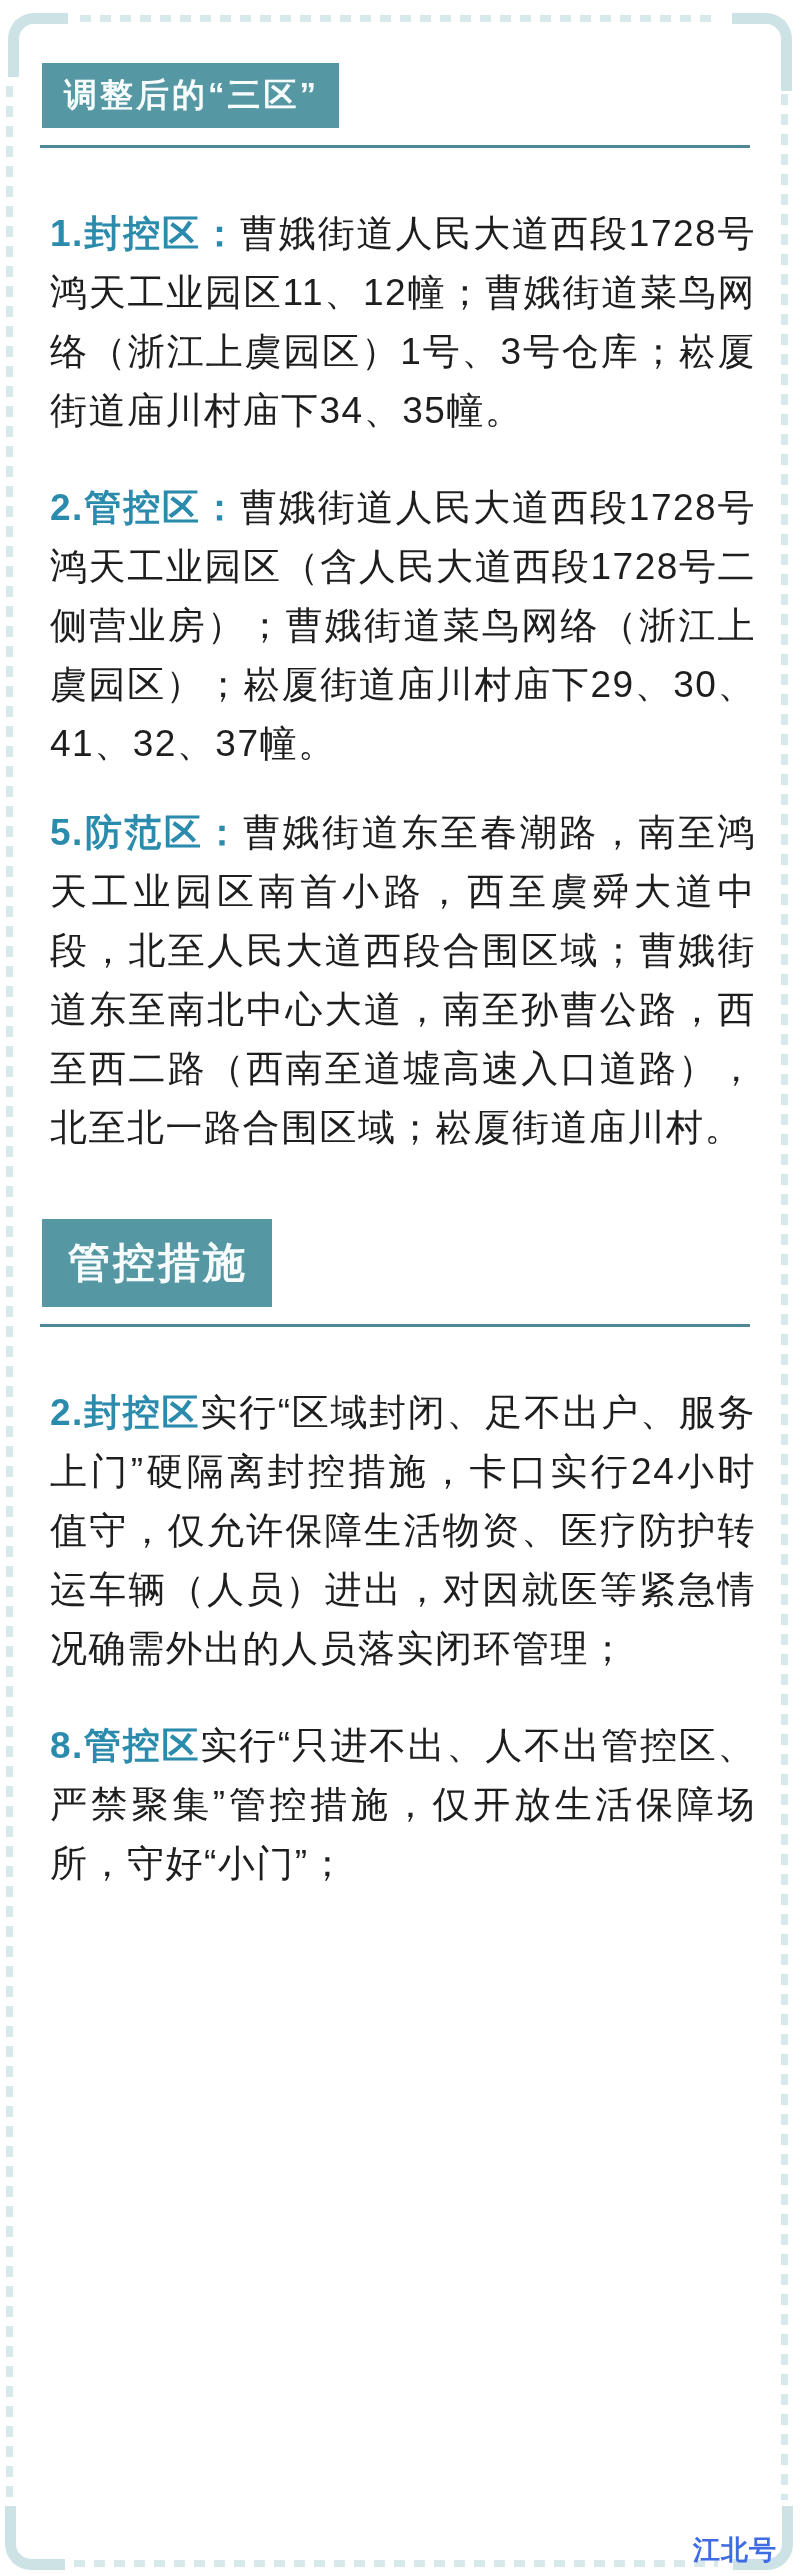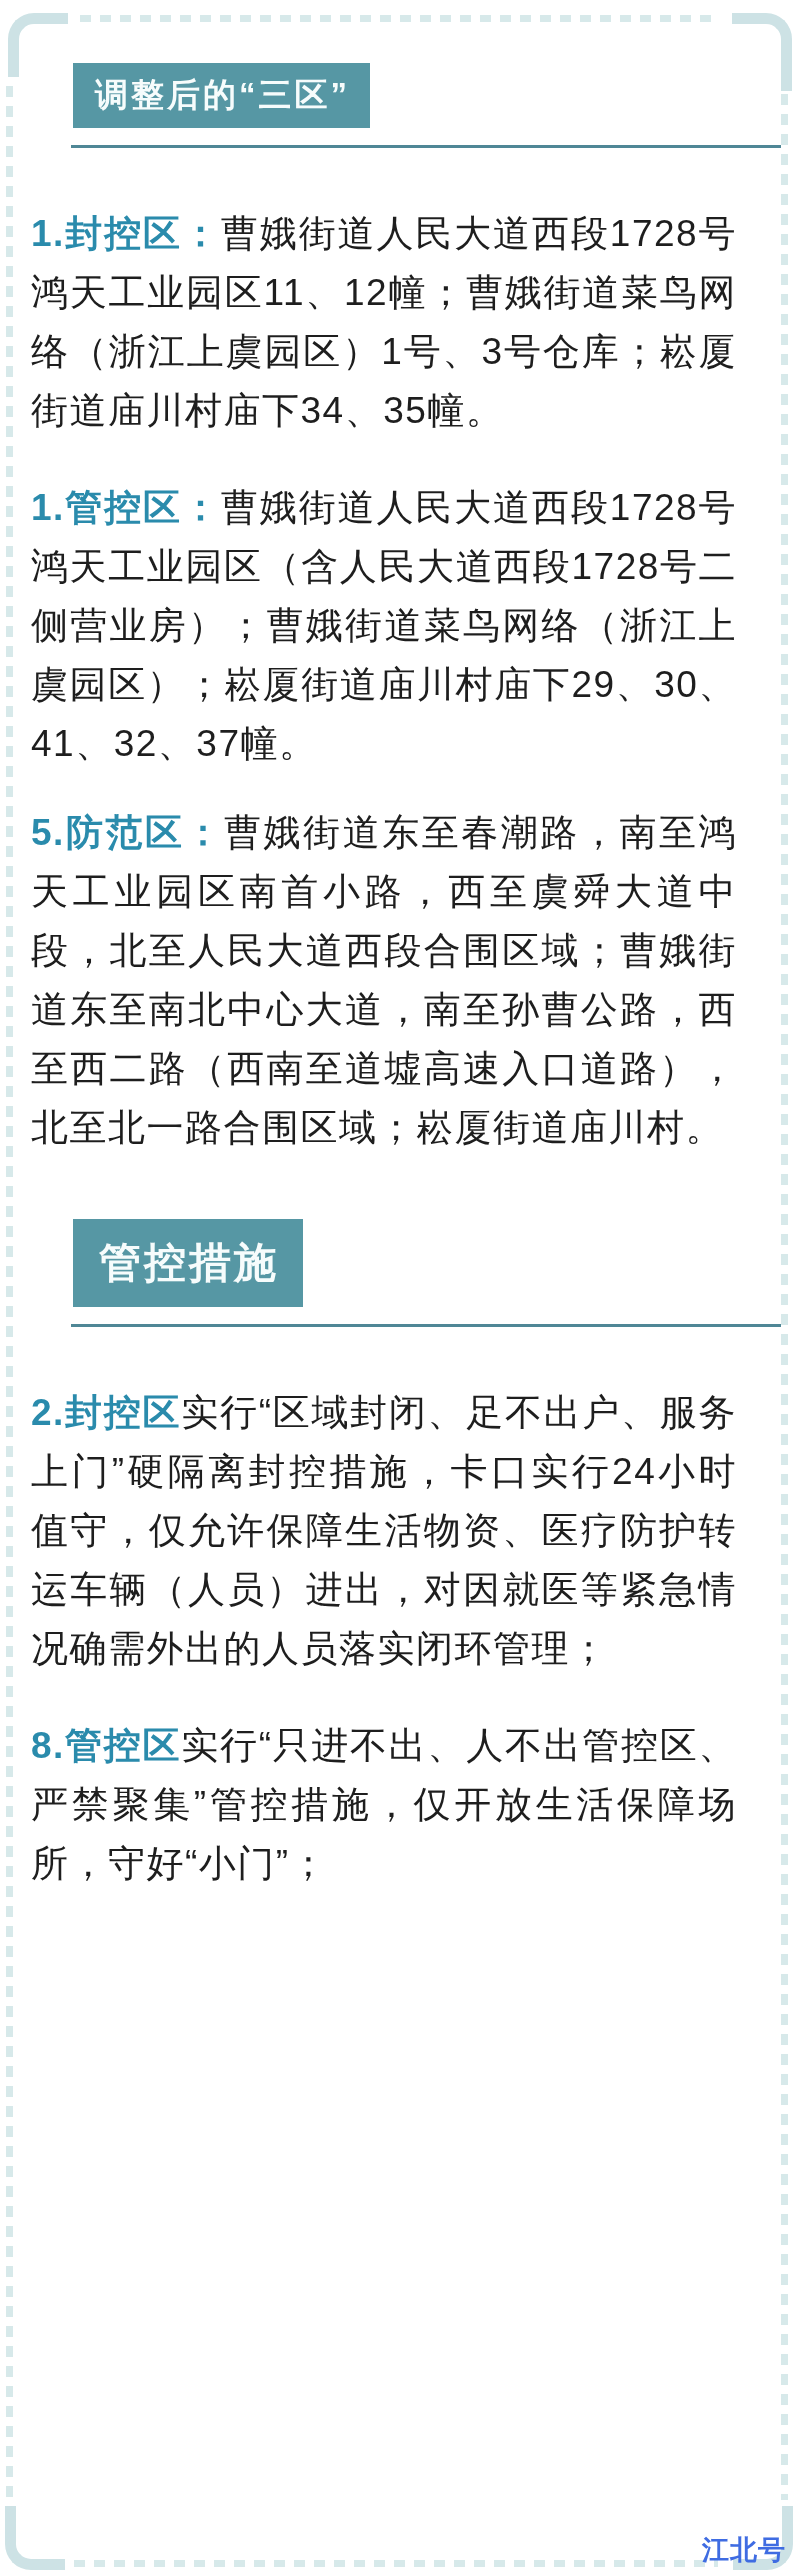--- a/index.html
+++ b/index.html
@@ -27,39 +27,39 @@
   .dash-top{top:15px;left:80px;right:86px;}
   .dash-bottom{bottom:7px;left:74px;right:82px;}
   .dash-left{left:6px;top:86px;bottom:74px;}
   .dash-right{right:12px;top:94px;bottom:74px;}
   .corner{position:absolute;width:60px;height:64px;border:0 solid var(--corner);}
   .corner.tl{top:13px;left:8px;border-top-width:11px;border-left-width:11px;border-top-left-radius:26px;}
   .corner.tr{top:13px;right:8px;border-top-width:11px;border-right-width:11px;border-top-right-radius:26px;height:78px;}
   .corner.bl{bottom:4px;left:5px;border-bottom-width:11px;border-left-width:11px;border-bottom-left-radius:26px;}
   .corner.br{bottom:4px;right:7px;border-bottom-width:11px;border-right-width:11px;border-bottom-right-radius:26px;}
   
-  .content{position:absolute;left:0;top:0;width:732px;padding-left:31px;}
+  .content{position:absolute;left:0;top:0;width:732px;}
   .badge{
     display:inline-block;background:var(--badge);color:var(--badge-text);
     font-weight:bold;margin-left:42px;letter-spacing:3px;white-space:nowrap;
   }
   .badge-1{font-size:33px;padding:10px 20px 10px 22px;margin-top:63px;}
   .badge-2{font-size:42px;padding:16px 24px 16px 26px;margin-top:62px;text-align:right;}
   .divider{height:3px;background:var(--divider);width:710px;margin:17px 0 0 40px;}
   .para{
-    width:706px;
+    width:706px;margin-left:50px;
     font-size:37px;line-height:59px;font-weight:500;
     letter-spacing:1.5px;text-align:justify;text-justify:inter-ideograph;
   }
   .para .lead{color:var(--lead);font-weight:bold;}
   .p-first{margin-top:56px;}
   .p-next{margin-top:38px;}
   .p-next-sm{margin-top:30px;}
   .watermark{
-    position:absolute;right:14px;bottom:6px;
+    position:absolute;right:23px;bottom:6px;
     color:var(--wm);font-size:27px;font-weight:bold;letter-spacing:1px;
   }
 </style>
 </head>
 <body>
 
 <div class="dash-h dash-top"></div>
 <div class="dash-h dash-bottom"></div>
 <div class="dash-v dash-left"></div>
 <div class="dash-v dash-right"></div>
@@ -69,21 +69,21 @@
 <div class="corner br"></div>
 
 <main class="content">
 
   <section>
     <div class="badge badge-1">调整后的“三区”</div>
     <div class="divider"></div>
 
     <p class="para p-first"><span class="lead">1.封控区：</span><span>曹娥街道人民大道西段1728号鸿天工业园区11、12幢；曹娥街道菜鸟网络（浙江上虞园区）1号、3号仓库；崧厦街道庙川村庙下34、35幢。</span></p>
 
-    <p class="para p-next"><span class="lead">1.管控区：</span><span>曹娥街道人民大道西段1728号鸿天工业园区（含人民大道西段1728号二侧营业房）；曹娥街道菜鸟网络（浙江上虞园区）；崧厦街道庙川村庙下29、30、41、32、37幢。</span></p>
+    <p class="para p-next"><span class="lead">2.管控区：</span><span>曹娥街道人民大道西段1728号鸿天工业园区（含人民大道西段1728号二侧营业房）；曹娥街道菜鸟网络（浙江上虞园区）；崧厦街道庙川村庙下29、30、41、32、37幢。</span></p>
 
     <p class="para p-next-sm"><span class="lead">5.防范区：</span><span>曹娥街道东至春潮路，南至鸿天工业园区南首小路，西至虞舜大道中段，北至人民大道西段合围区域；曹娥街道东至南北中心大道，南至孙曹公路，西至西二路（西南至道墟高速入口道路），北至北一路合围区域；崧厦街道庙川村。</span></p>
   </section>
 
   <section>
     <div class="badge badge-2">管控措施</div>
     <div class="divider"></div>
 
     <p class="para p-first"><span class="lead">2.封控区</span><span>实行“区域封闭、足不出户、服务上门”硬隔离封控措施，卡口实行24小时值守，仅允许保障生活物资、医疗防护转运车辆（人员）进出，对因就医等紧急情况确需外出的人员落实闭环管理；</span></p>
 

